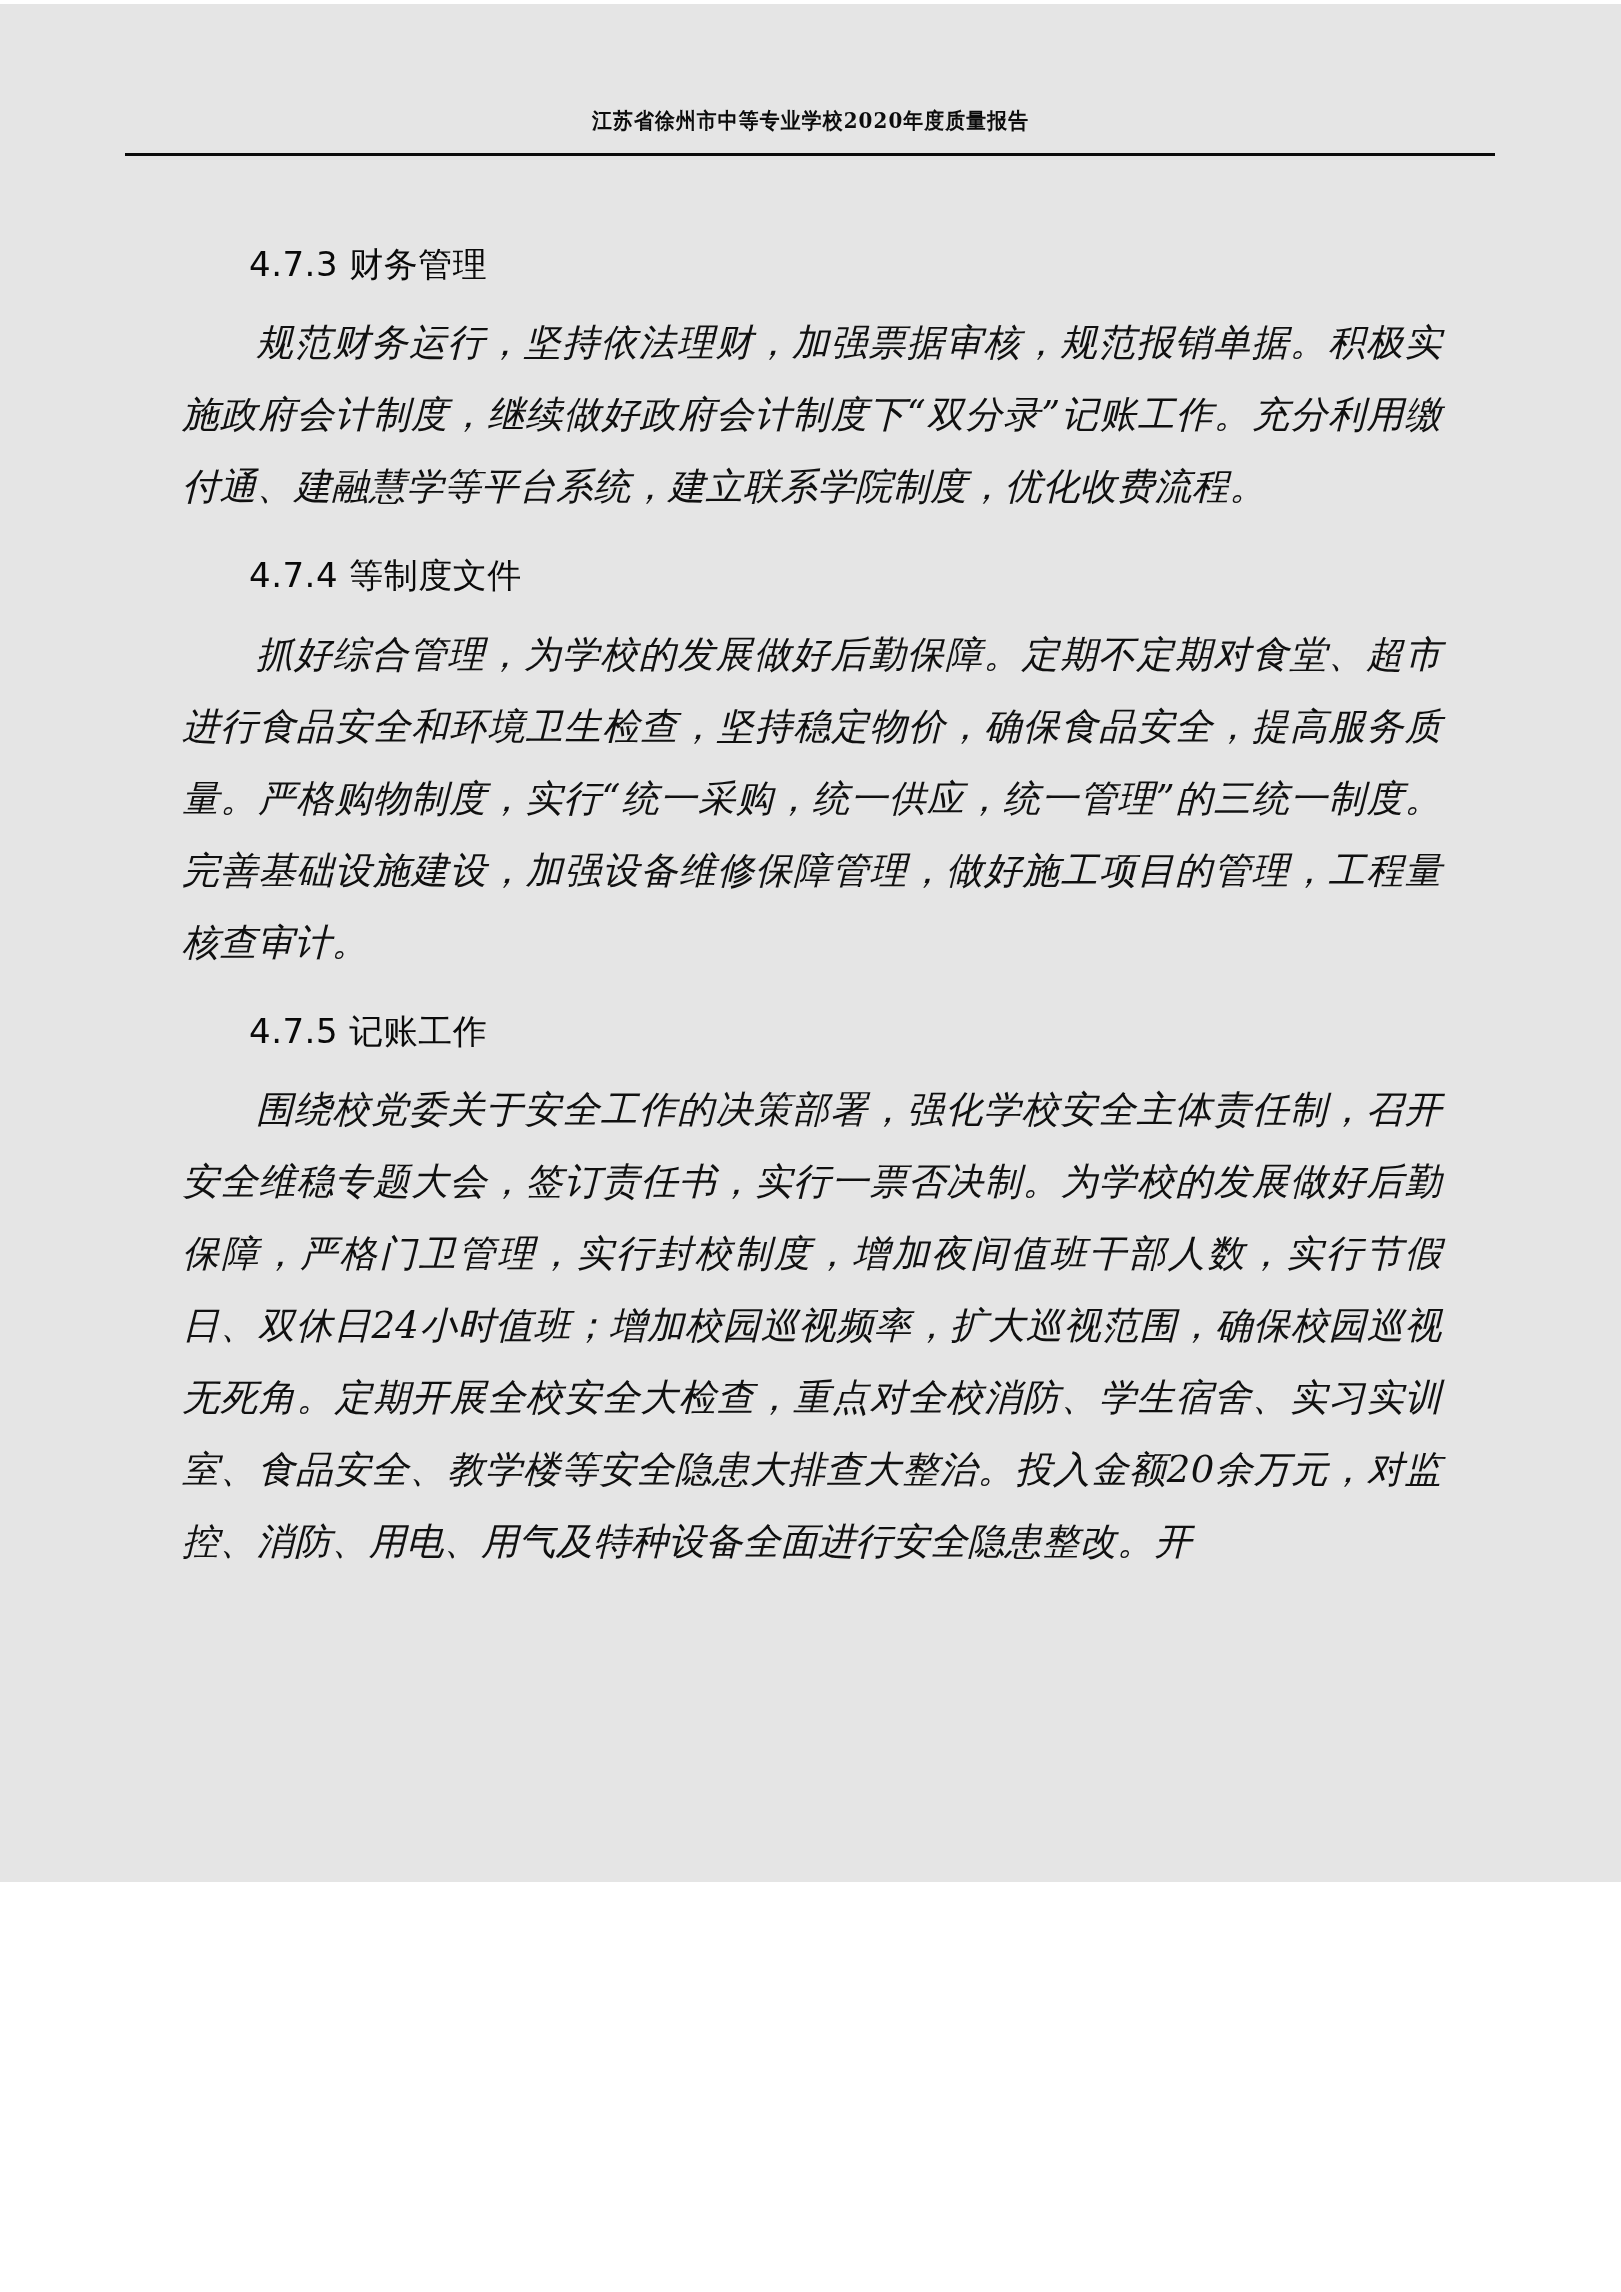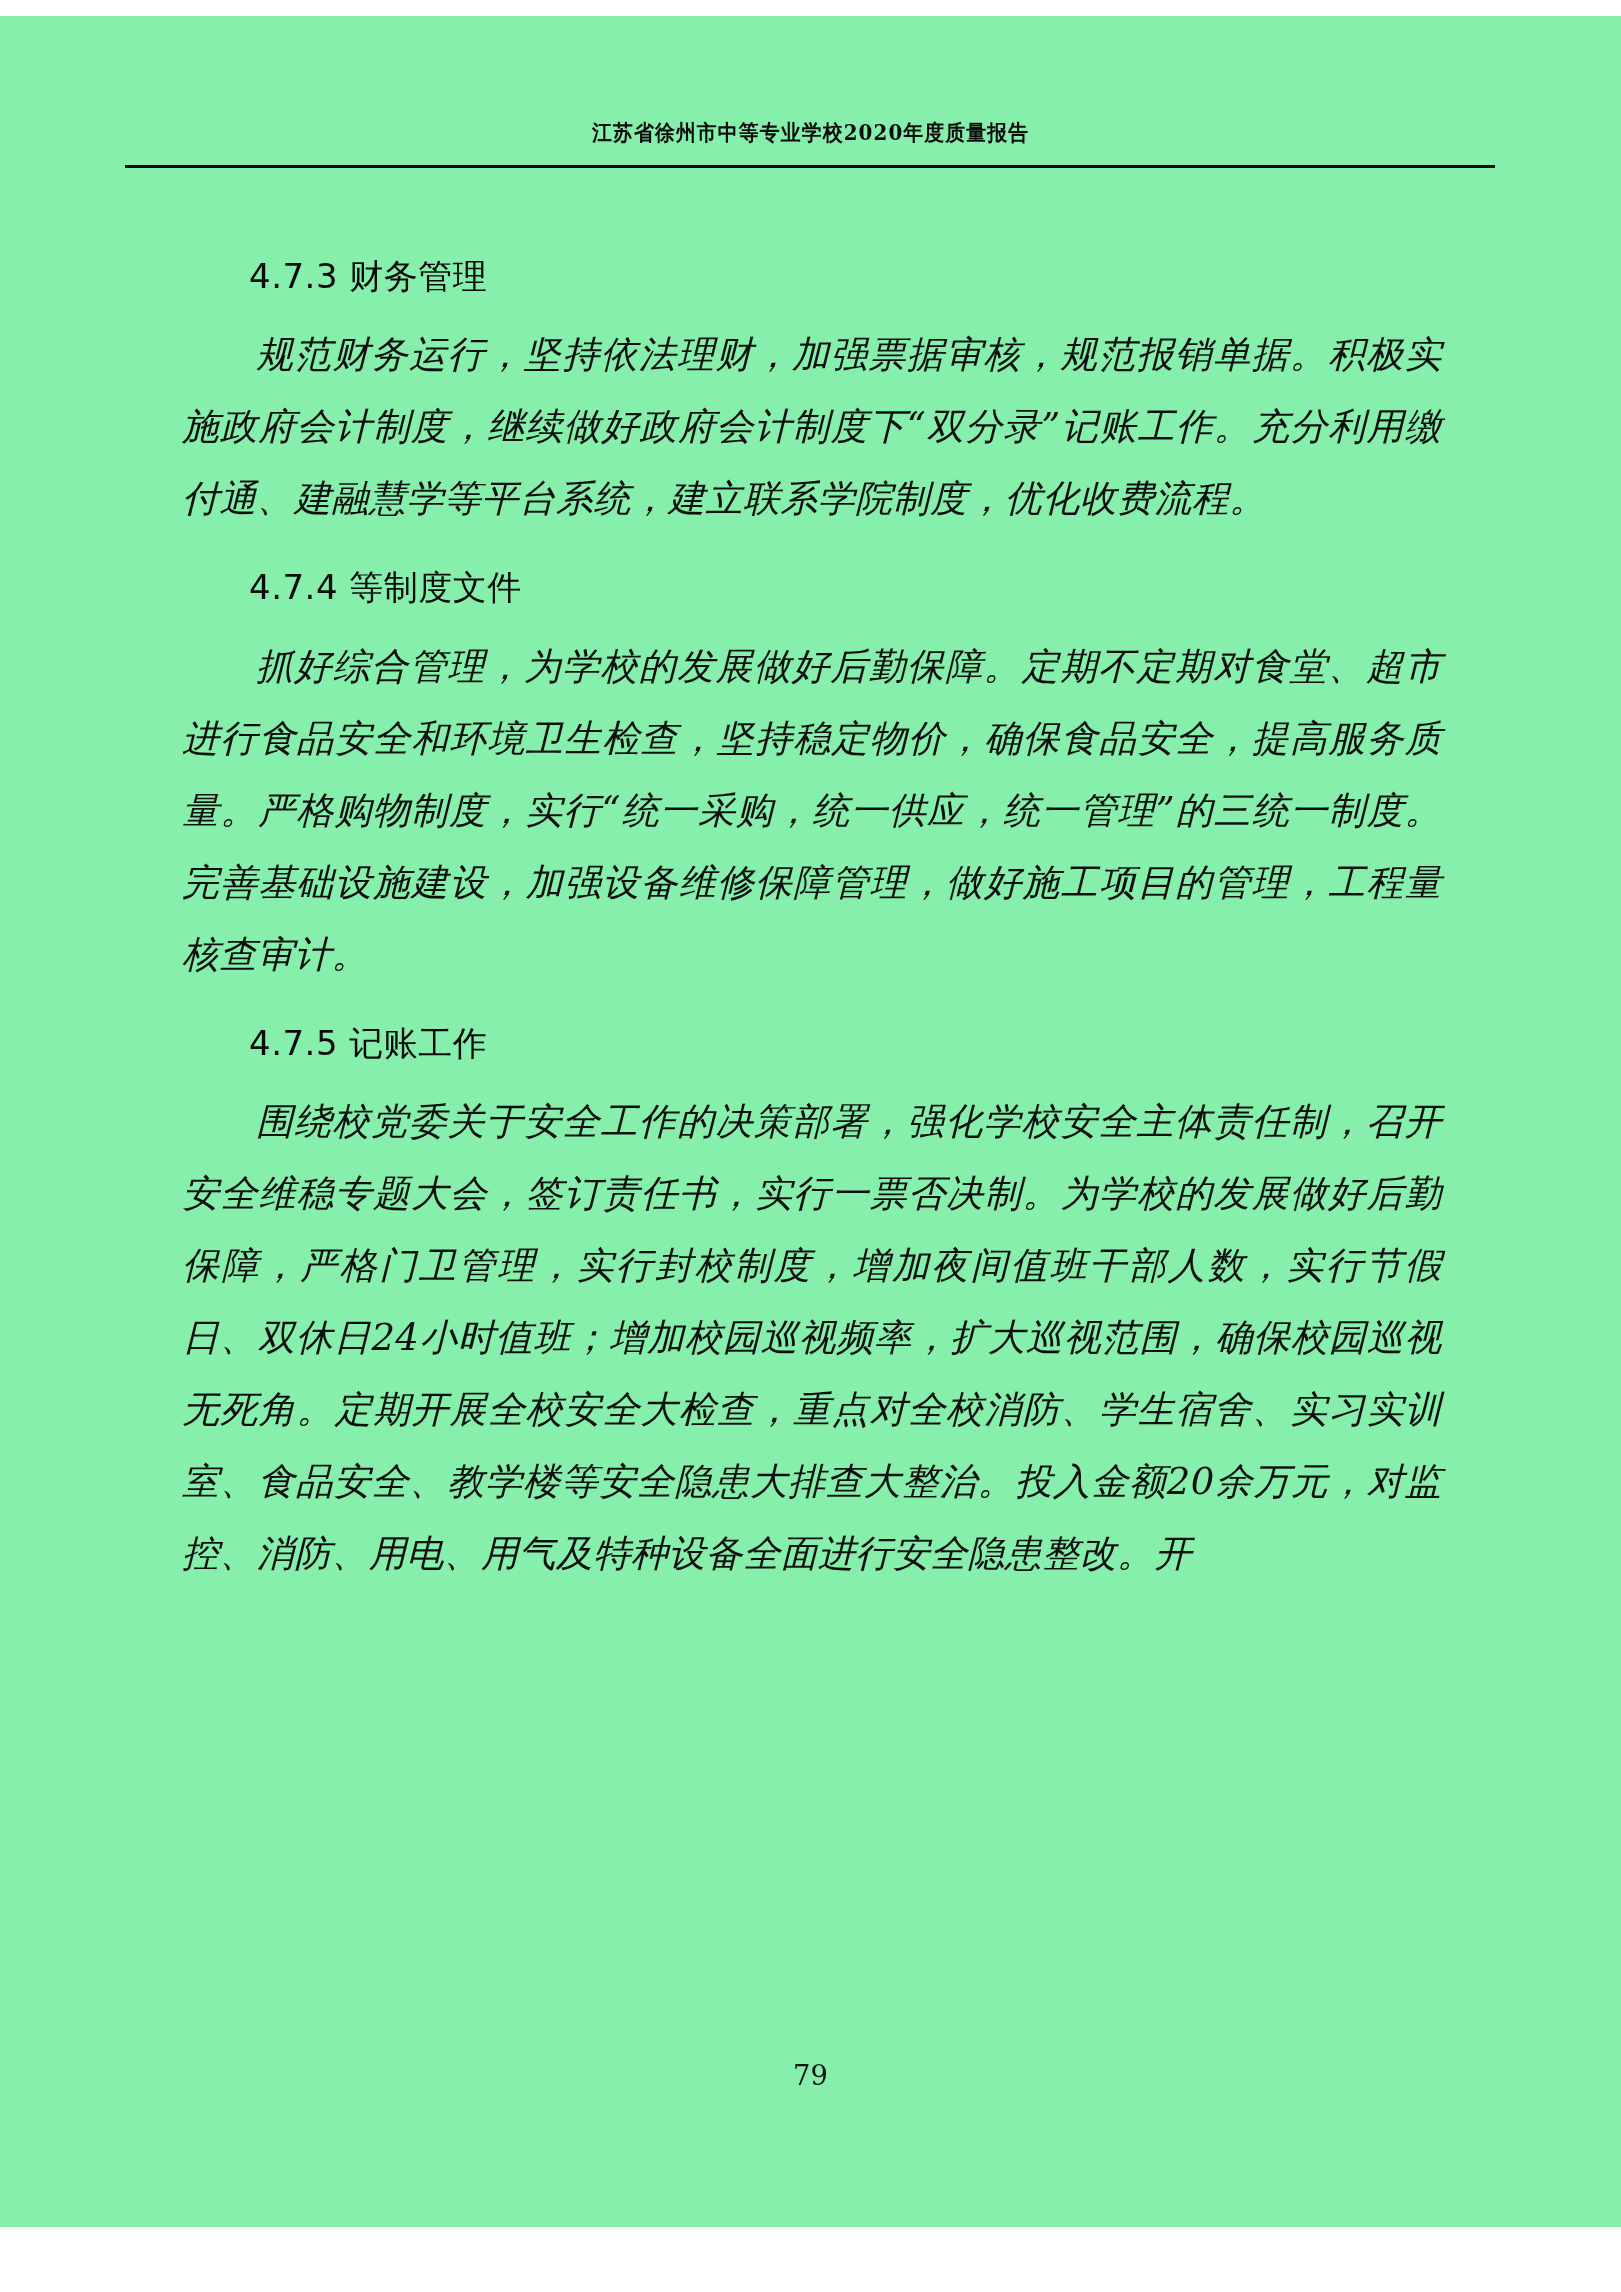--- a/index.html
+++ b/index.html
@@ -3,23 +3,23 @@
 <meta charset="utf-8">
 <style>
   html, body {
     margin: 0;
     padding: 0;
     background: #ffffff;
   }
   .page {
     position: relative;
     width: 1621px;
-    height: 2211px;
-    background: #86efac;
-    margin: 16px auto;
+    height: 1878px;
+    background: #e5e5e5;
+    margin: 4px auto;
     overflow: hidden;
     font-family: "Liberation Serif", "DejaVu Serif", serif;
     color: #0a0a0a;
   }
 
   
   .header-zone {
     position: absolute;
     left: 0;
     top: 102px;

